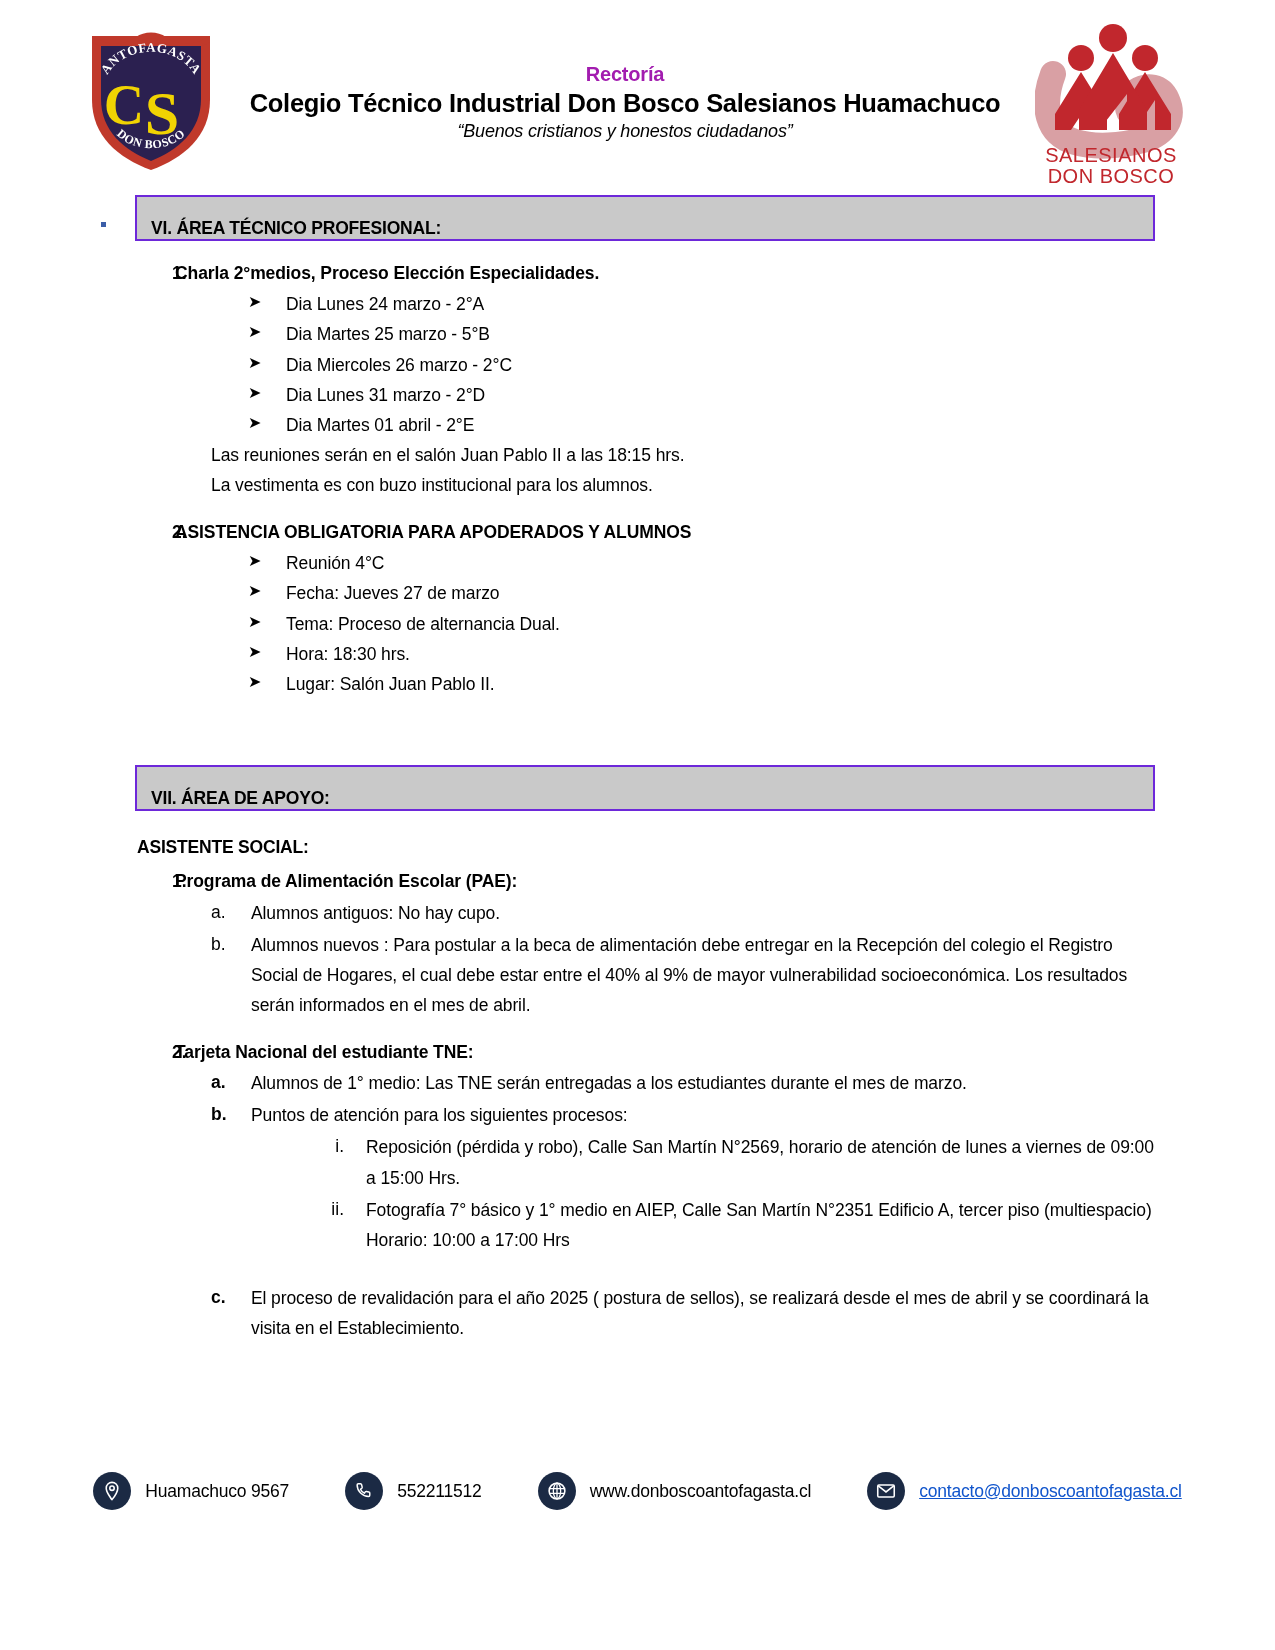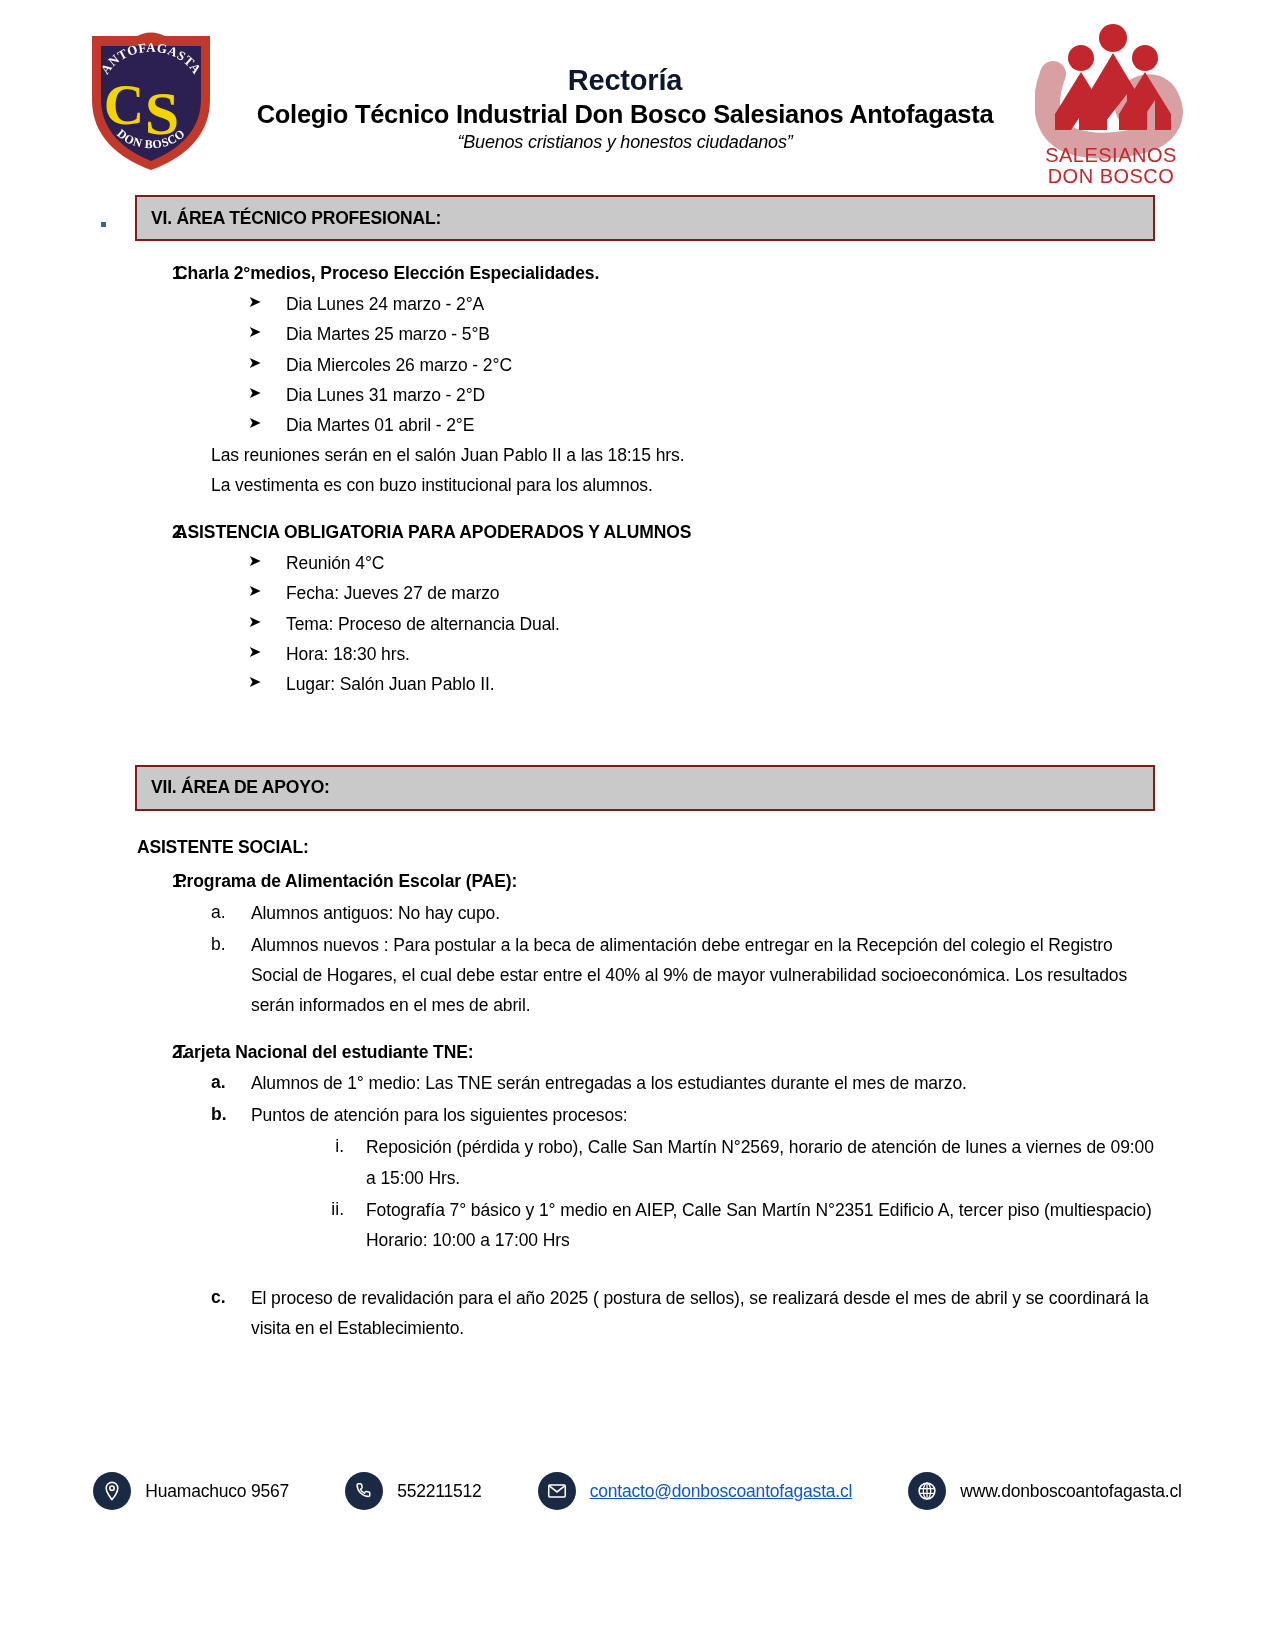--- a/index.html
+++ b/index.html
@@ -40,23 +40,23 @@
     height: 165px;
   }
   .header-text {
     position: absolute;
     left: 230px;
     right: 255px;
     top: 62px;
     text-align: center;
   }
   .rectoria {
-    color: #0f172a;
-    font-weight: bold;
-    font-size: 29px;
+    color: #a21caf;
+    font-weight: bold;
+    font-size: 20px;
     line-height: 1.25;
     letter-spacing: -0.2px;
   }
   .school-name {
     color: #000000;
     font-weight: bold;
     font-size: 25.5px;
     line-height: 1.3;
     letter-spacing: -0.3px;
     white-space: nowrap;
@@ -79,24 +79,24 @@
     background: #3b5ea8;
   }
 
   
   .content {
     position: relative;
     padding: 0 120px 0 135px;
   }
   .section-bar {
     background: #c9c9c9;
-    border: 2px solid #7f1d1d;
+    border: 2px solid #6d28d9;
     height: 46px;
     display: flex;
-    align-items: center;
+    align-items: flex-end;
     padding-left: 14px;
     box-sizing: border-box;
     margin-top: 0;
   }
   .section-bar .bar-label {
     font-weight: bold;
     font-size: 17.5px;
     letter-spacing: -0.2px;
     color: #000;
   }
@@ -260,21 +260,21 @@
         <text x="76" y="106" font-family="'Liberation Serif', serif" font-size="62" font-weight="bold" fill="#f1d302" text-anchor="middle">S</text>
         <path d="M 26 101 A 44 36 0 0 0 104 101" id="botArc" fill="none"></path>
         <text font-family="'Liberation Serif', serif" font-size="12" font-weight="bold" fill="#ffffff" letter-spacing="0.5">
           <textPath href="#botArc" startOffset="50%" text-anchor="middle">DON BOSCO</textPath>
         </text>
       </svg>
     </div>
 
     <div class="header-text">
       <div class="rectoria">Rectoría</div>
-      <div class="school-name">Colegio Técnico Industrial Don Bosco Salesianos Antofagasta</div>
+      <div class="school-name">Colegio Técnico Industrial Don Bosco Salesianos Huamachuco</div>
       <div class="motto">“Buenos cristianos y honestos ciudadanos”</div>
     </div>
 
     <div class="logo-salesianos">
       <svg viewBox="0 0 152 165" width="152" height="165" aria-hidden="true">
         <path d="M18 52 C6 84 12 112 40 120 C60 126 86 124 108 118 C130 112 140 96 132 78 C126 64 112 62 100 70 C92 76 90 88 98 94 C106 100 118 96 120 88" fill="none" stroke="#d9a0a4" stroke-width="26" stroke-linecap="round"></path>
 
         <circle cx="46" cy="36" r="13" fill="#c1272d"></circle>
         <path d="M46 50 L72 92 L72 108 L56 108 L56 78 L36 108 L20 108 L20 92 Z" fill="#c1272d"></path>
 
@@ -397,32 +397,32 @@
         <svg width="22" height="22" viewBox="0 0 24 24" aria-hidden="true">
           <path d="M4.5 5.5c0-.7.6-1.3 1.3-1.3h2.4c.6 0 1.1.4 1.2 1l.6 2.6c.1.5-.1 1-.5 1.3l-1.4 1c.9 1.9 2.4 3.4 4.3 4.3l1-1.4c.3-.4.8-.6 1.3-.5l2.6.6c.6.1 1 .6 1 1.2v2.4c0 .7-.6 1.3-1.3 1.3C10.4 18 4.5 12.1 4.5 5.5z" fill="none" stroke="#ffffff" stroke-width="1.6" stroke-linejoin="round"></path>
         </svg>
       </span>
       <span class="ftext">552211512</span>
     </div>
 
     <div class="fitem">
       <span class="ficon">
         <svg width="22" height="22" viewBox="0 0 24 24" aria-hidden="true">
-          <rect x="3" y="5.5" width="18" height="13" rx="1.2" fill="none" stroke="#ffffff" stroke-width="1.7"></rect>
-          <path d="M3.6 6.4 L12 13 L20.4 6.4" fill="none" stroke="#ffffff" stroke-width="1.7"></path>
-        </svg>
-      </span>
-      <span class="ftext link">contacto@donboscoantofagasta.cl</span>
-    </div>
-
-    <div class="fitem">
-      <span class="ficon">
-        <svg width="22" height="22" viewBox="0 0 24 24" aria-hidden="true">
           <circle cx="12" cy="12" r="8.6" fill="none" stroke="#ffffff" stroke-width="1.7"></circle>
           <ellipse cx="12" cy="12" rx="4" ry="8.6" fill="none" stroke="#ffffff" stroke-width="1.4"></ellipse>
           <path d="M3.6 9.4 H20.4 M3.6 14.6 H20.4 M12 3.4 V20.6" fill="none" stroke="#ffffff" stroke-width="1.4"></path>
         </svg>
       </span>
       <span class="ftext">www.donboscoantofagasta.cl</span>
     </div>
+
+    <div class="fitem">
+      <span class="ficon">
+        <svg width="22" height="22" viewBox="0 0 24 24" aria-hidden="true">
+          <rect x="3" y="5.5" width="18" height="13" rx="1.2" fill="none" stroke="#ffffff" stroke-width="1.7"></rect>
+          <path d="M3.6 6.4 L12 13 L20.4 6.4" fill="none" stroke="#ffffff" stroke-width="1.7"></path>
+        </svg>
+      </span>
+      <span class="ftext link">contacto@donboscoantofagasta.cl</span>
+    </div>
   </div>
 
 </div>
 
 </body></html>

